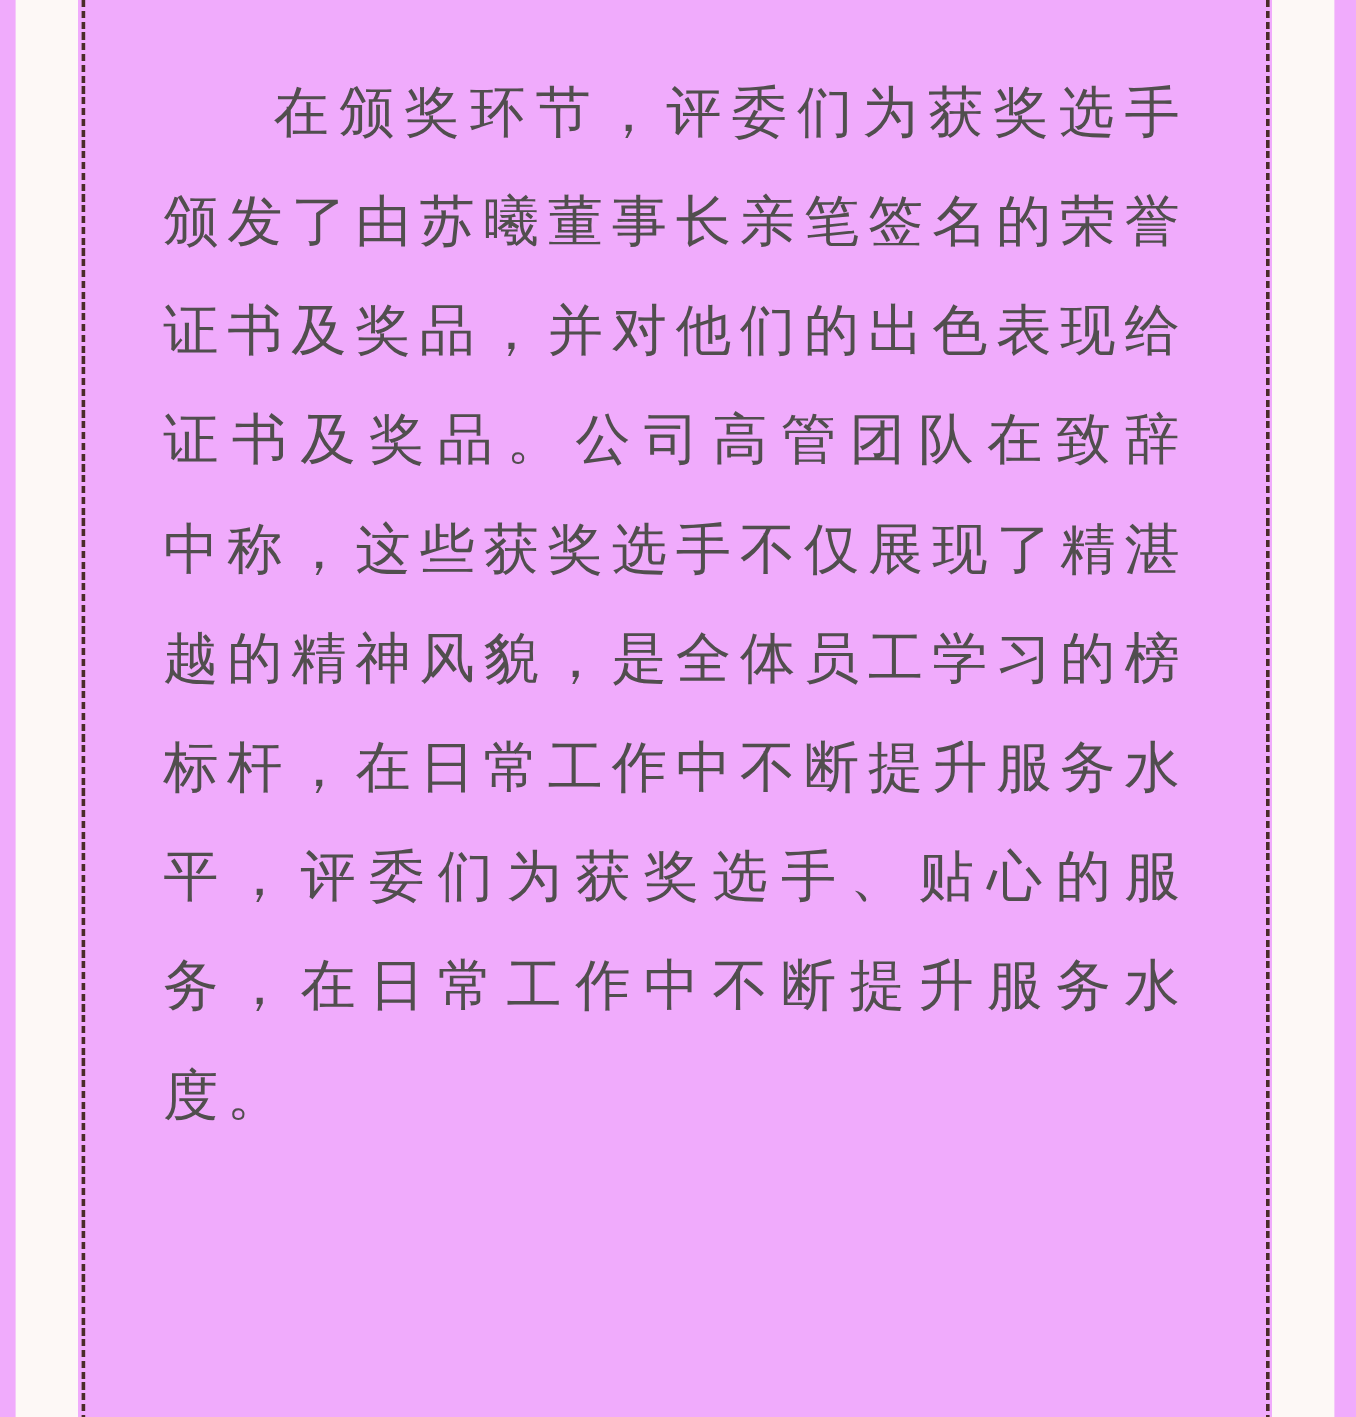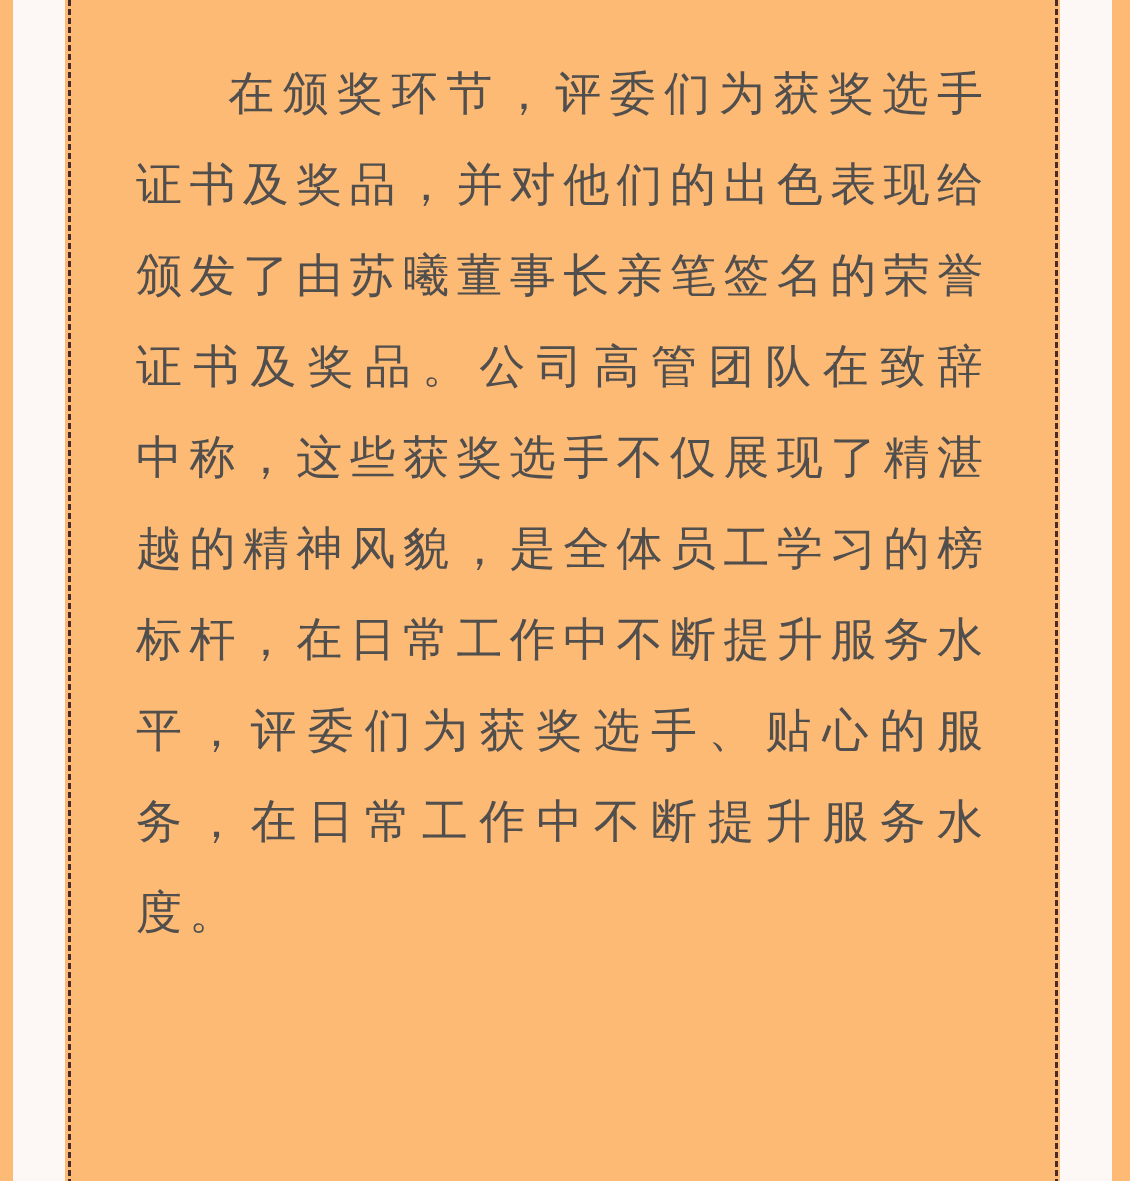--- a/index.html
+++ b/index.html
@@ -5,21 +5,21 @@
   html, body {
     margin: 0;
     padding: 0;
     background: #ffffff;
     font-family: "Liberation Sans", sans-serif;
   }
   .page {
     position: relative;
     width: 1130px;
     height: 1181px;
-    background: #fdba74;
+    background: #f0abfc;
     overflow: hidden;
   }
   
   .strip {
     position: absolute;
     top: 0;
     bottom: 0;
     width: 52px;
     background: #fdf8f6;
   }
@@ -66,22 +66,22 @@
 </style>
 </head>
 <body>
 
 <div class="page">
   <div class="strip strip-left"></div>
   <div class="dash dash-left"></div>
 
   <div class="content">
     <div class="tline first">在颁奖环节，评委们为获奖选手</div>
+    <div class="tline">颁发了由苏曦董事长亲笔签名的荣誉</div>
     <div class="tline">证书及奖品，并对他们的出色表现给</div>
-    <div class="tline">颁发了由苏曦董事长亲笔签名的荣誉</div>
     <div class="tline">证书及奖品。公司高管团队在致辞</div>
     <div class="tline">中称，这些获奖选手不仅展现了精湛</div>
     <div class="tline">越的精神风貌，是全体员工学习的榜</div>
     <div class="tline">标杆，在日常工作中不断提升服务水</div>
     <div class="tline">平，评委们为获奖选手、贴心的服</div>
     <div class="tline">务，在日常工作中不断提升服务水</div>
     <div class="tline last">度。</div>
   </div>
 
   <div class="dash dash-right"></div>

